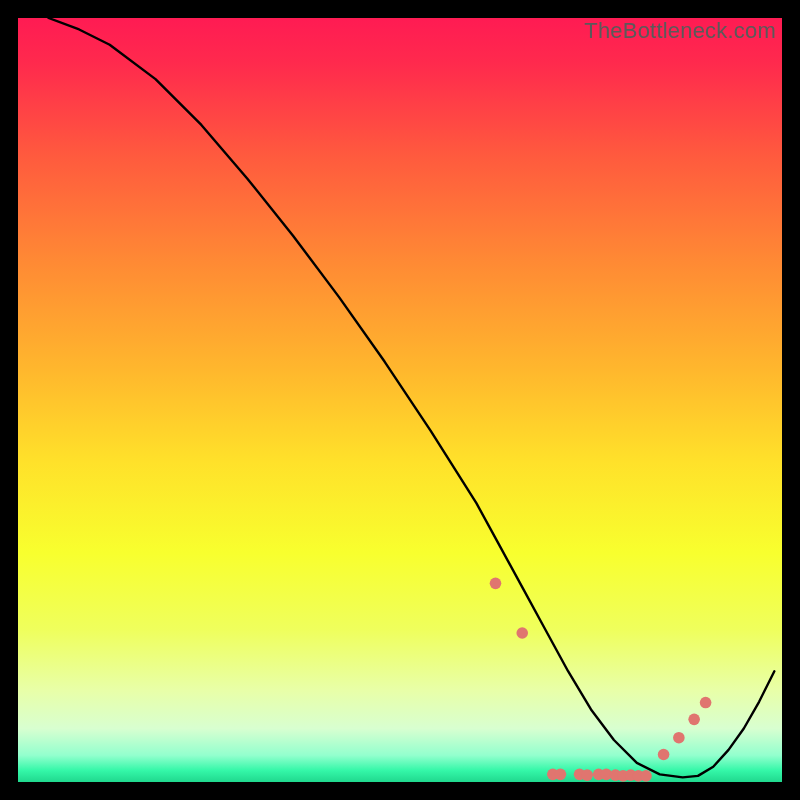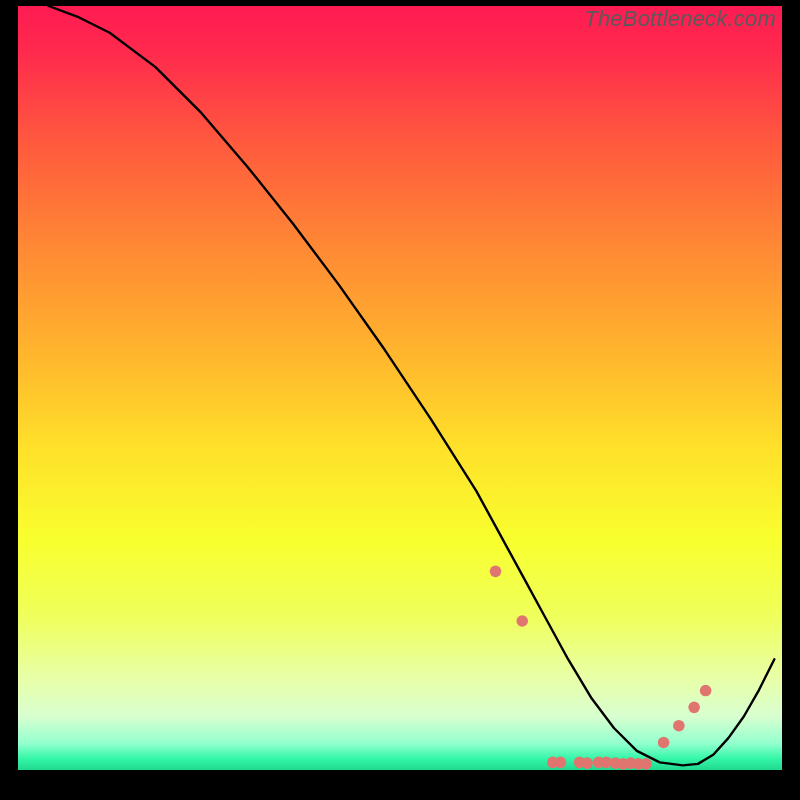--- a/index.html
+++ b/index.html
@@ -7,25 +7,24 @@
     padding: 0;
     width: 800px;
     height: 800px;
     background: #000;
     overflow: hidden;
     font-family: Arial, Helvetica, sans-serif;
   }
   .frame {
     position: absolute;
     left: 18px;
-    top: 6px;
+    top: 18px;
     width: 764px;
     height: 764px;
     background: #000;
-    font-style: italic;
   }
   .plot-area {
     position: absolute;
     left: 0;
     top: 0;
     width: 764px;
     height: 764px;
   }
   .watermark {
     position: absolute;

